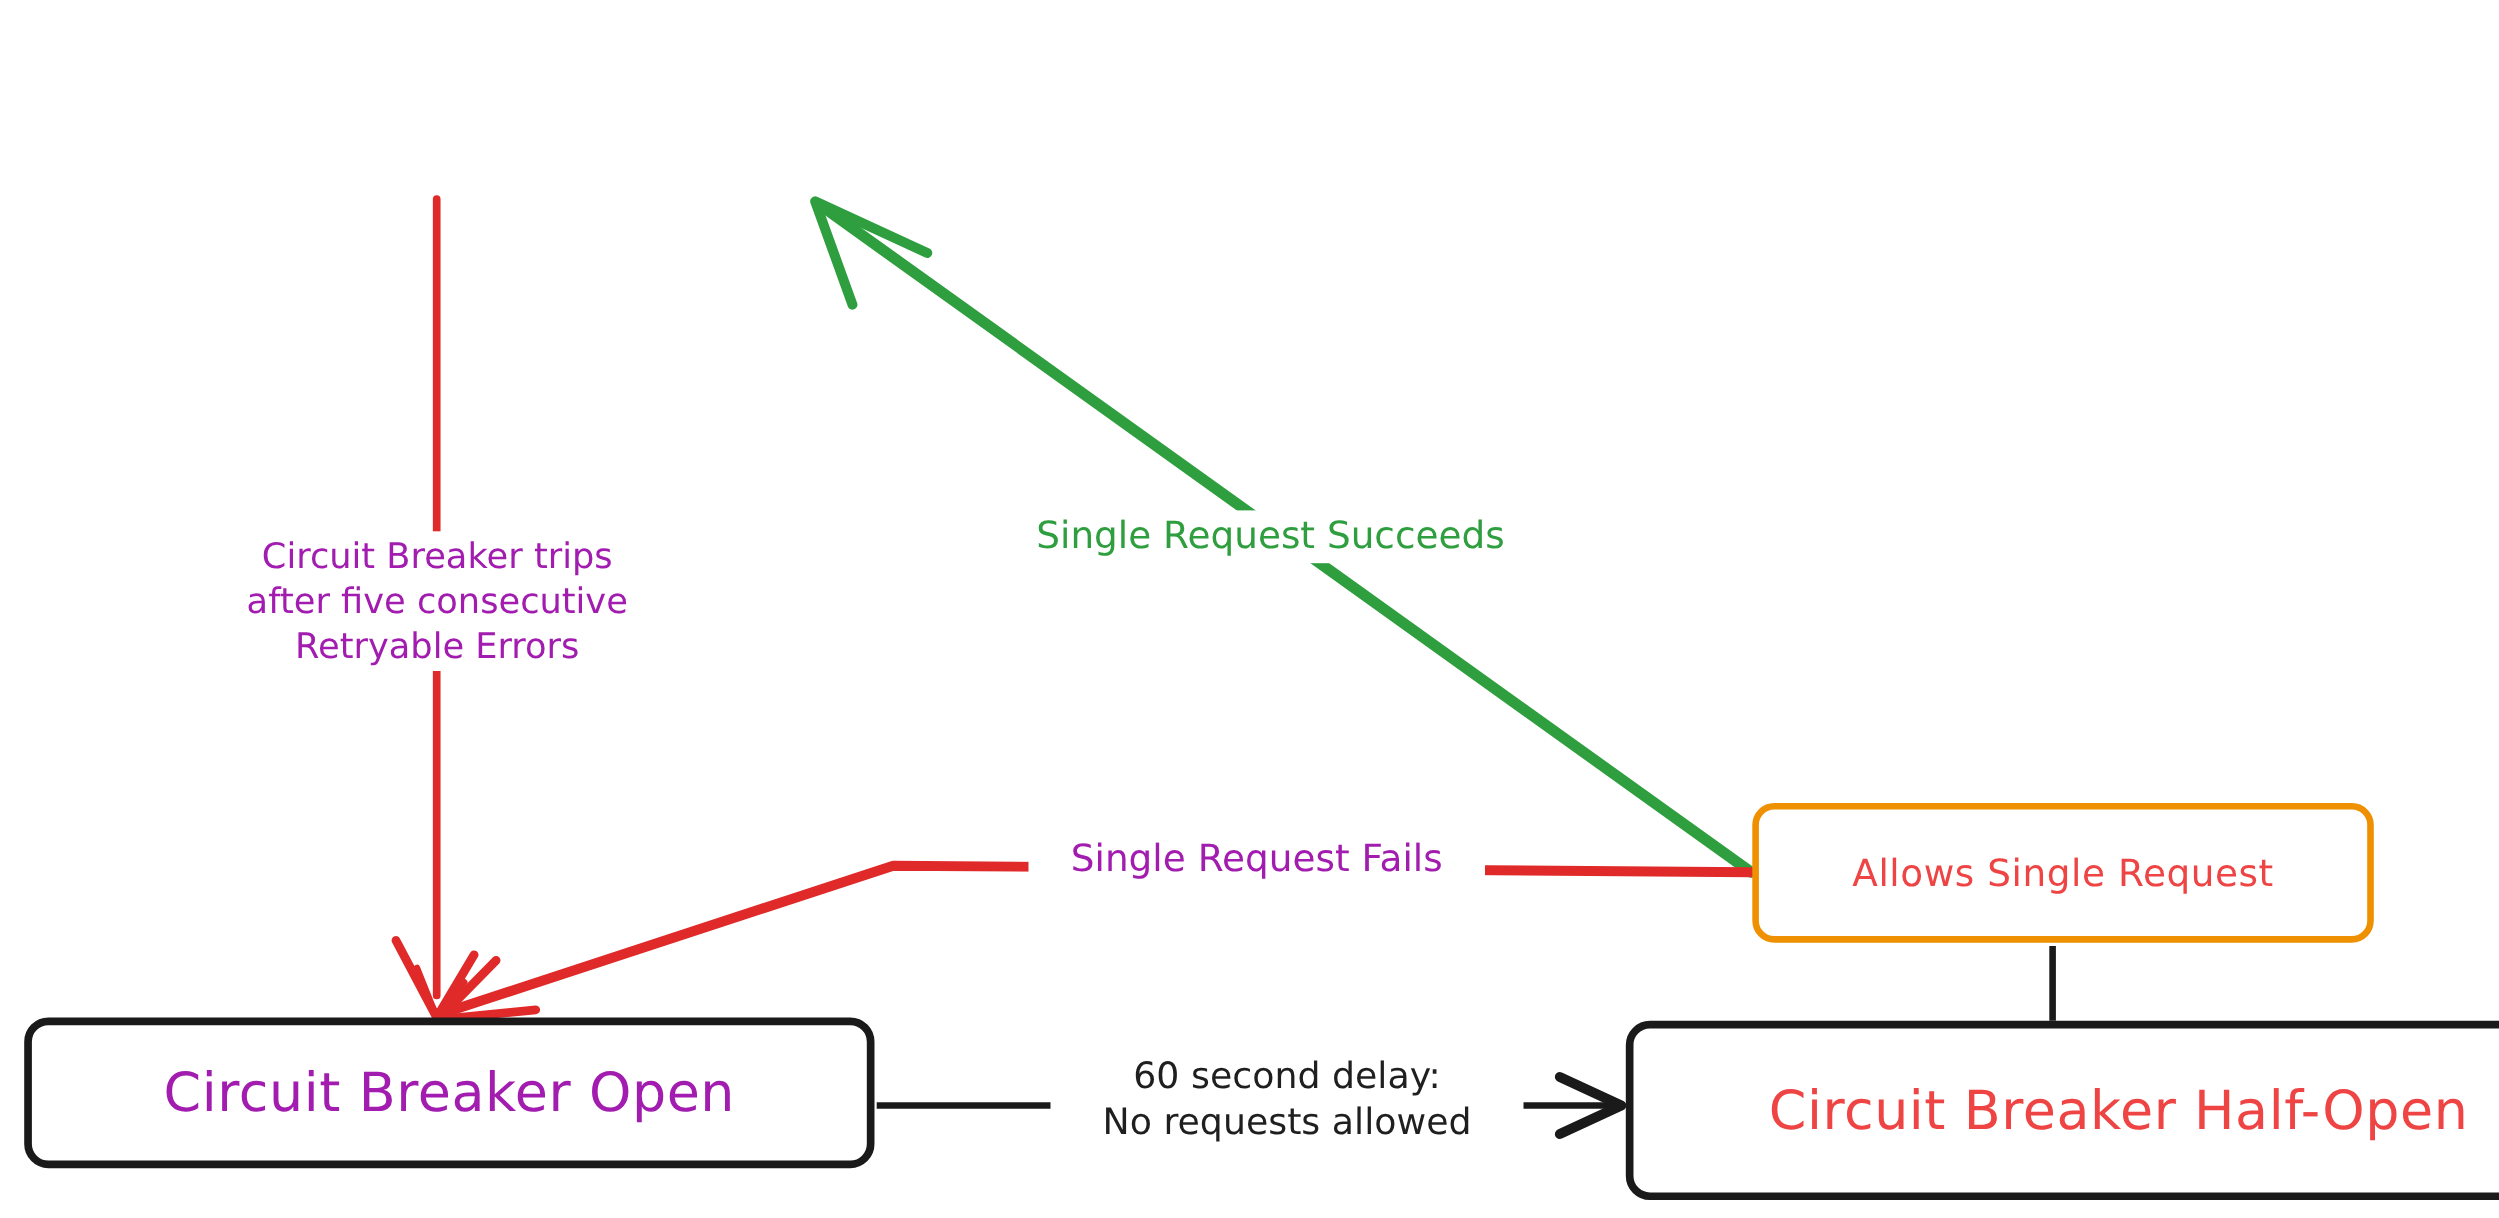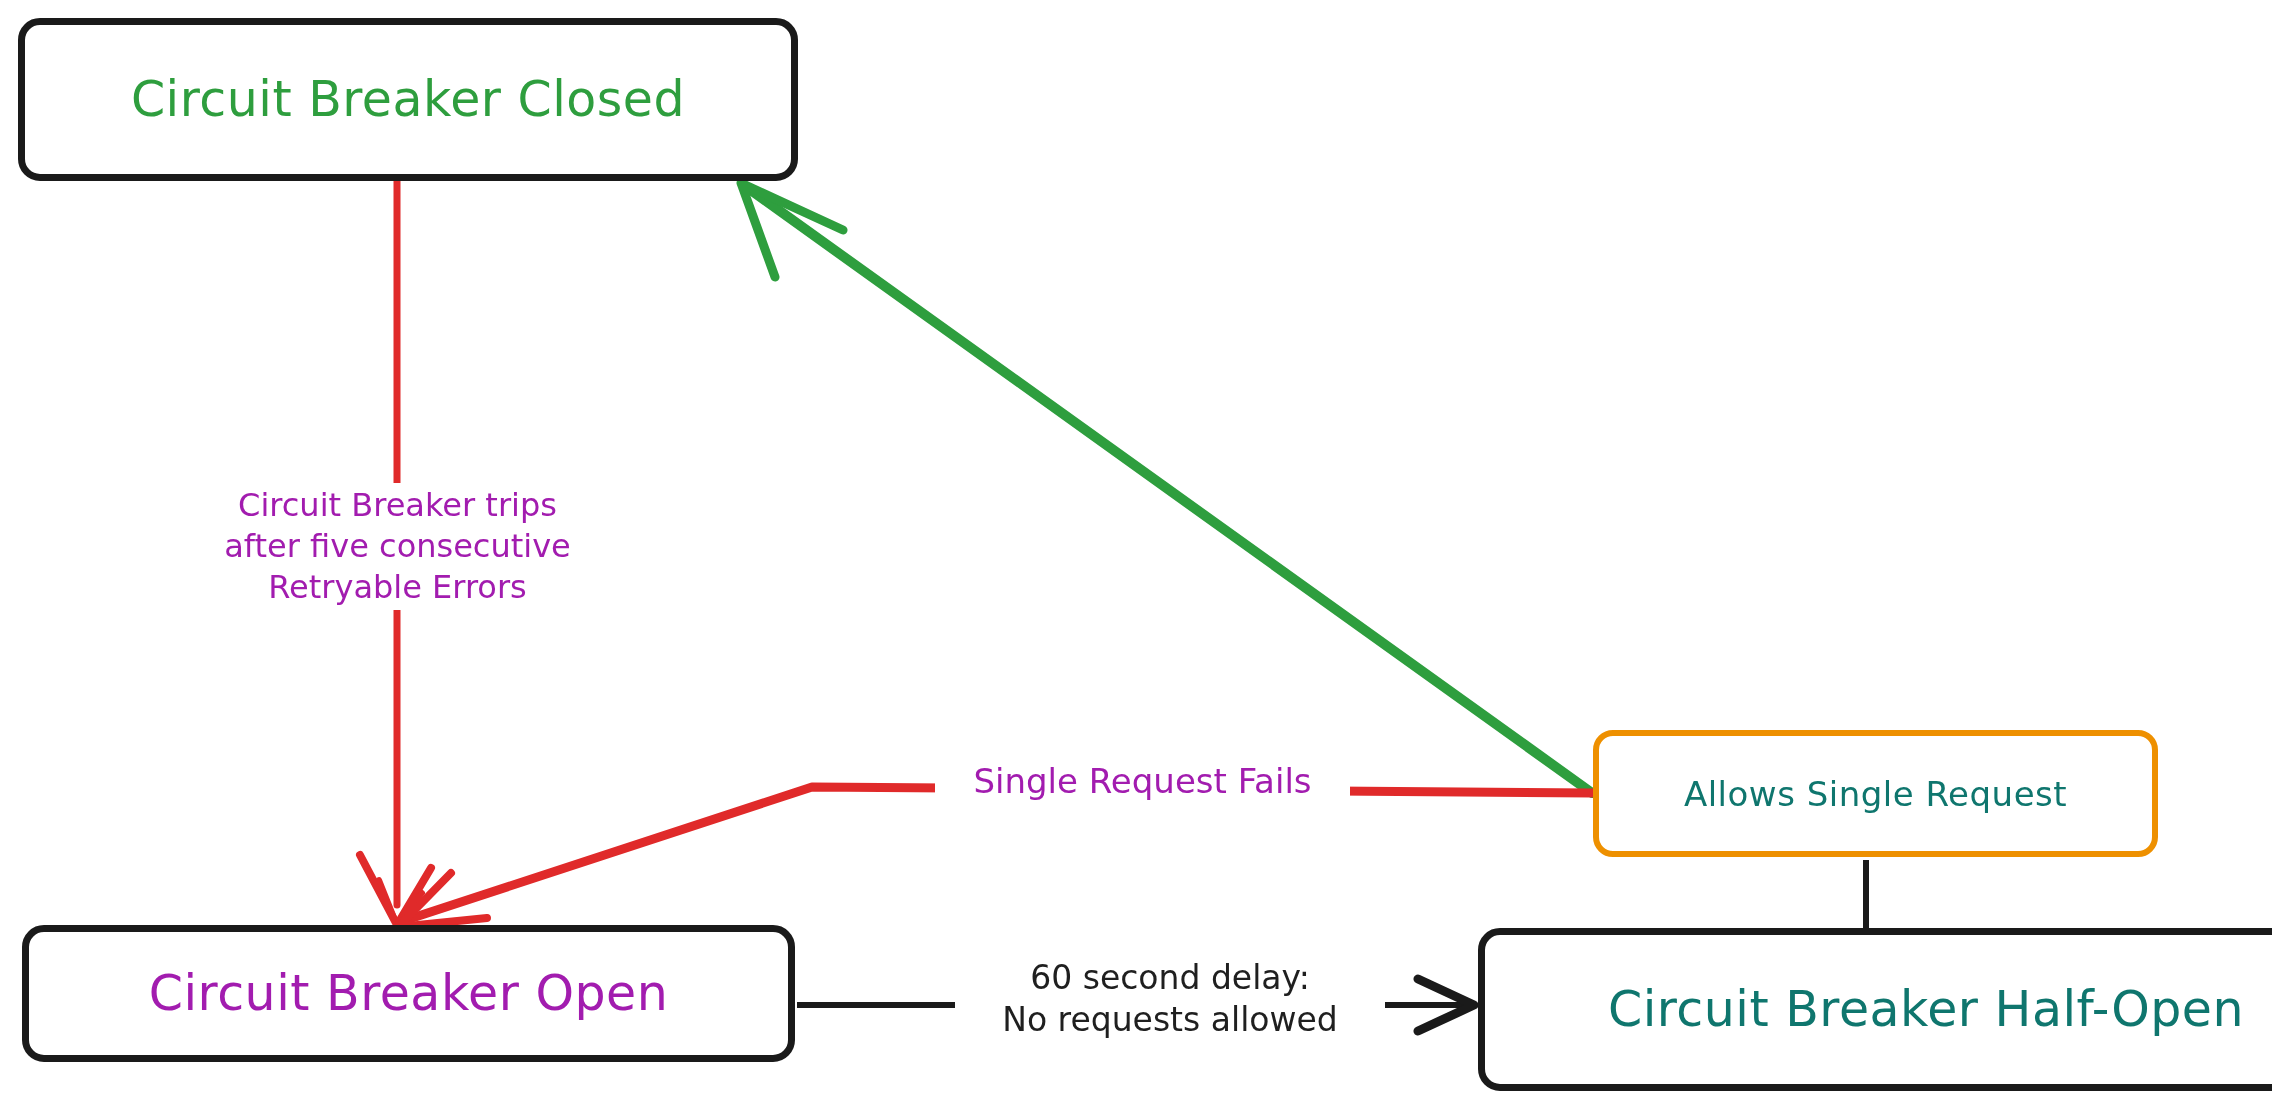--- a/index.html
+++ b/index.html
@@ -56,21 +56,21 @@
     text-align: center;
     line-height: 1.28;
     white-space: pre-line;
     background: #ffffff;
     padding: 2px 6px;
     box-sizing: border-box;
   }
   .lbl-red   { color: #a21caf; }
   .lbl-green { color: #2e9e3e; }
   .lbl-black { color: #1f1f1f; }
-  .lbl-orange{ color: #0f766e; }
+  .lbl-orange{ color: #ef4444; }
 </style>
 </head>
 <body>
 
 <div id="canvas">
 
   <svg class="layer" viewBox="0 0 2272 1107" preserveAspectRatio="none">
 
     <g>
       <path d="M397,181 L397,905" stroke="#e02a2a" stroke-width="7" fill="none" stroke-linecap="round"></path>
@@ -91,39 +91,37 @@
     <g>
       <path d="M797,1005 L1468,1005" stroke="#1a1a1a" stroke-width="6" fill="none" stroke-linecap="butt"></path>
       <path d="M1418,979 L1474,1005 L1418,1031" stroke="#1a1a1a" stroke-width="9" fill="none" stroke-linecap="round" stroke-linejoin="round"></path>
     </g>
 
     <g>
       <path d="M1866,860 L1866,928" stroke="#1a1a1a" stroke-width="6" fill="none" stroke-linecap="butt"></path>
     </g>
   </svg>
 
-  <div class="node node-black" style="left:18px; top:18px; width:780px; height:163px;">
-    <span class="node-label lbl-green" style="font-size:49px;">Circuit Breaker Closed</span>
-  </div>
 
   <div class="node node-black" style="left:22px; top:925px; width:773px; height:137px;">
     <span class="node-label lbl-red" style="font-size:49px;">Circuit Breaker Open</span>
   </div>
 
   <div class="node node-black" style="left:1478px; top:928px; width:896px; height:163px;">
     <span class="node-label lbl-orange" style="font-size:49px;">Circuit Breaker Half-Open</span>
   </div>
 
   <div class="node node-orange" style="left:1593px; top:730px; width:565px; height:127px;">
     <span class="node-label lbl-orange" style="font-size:34px;">Allows Single Request</span>
   </div>
 
   <div class="edge-label lbl-red" style="left:185px; top:483px; width:425px; font-size:32px;">Circuit Breaker trips
 after five consecutive
 Retryable Errors</div>
 
+  <div class="edge-label lbl-green" style="left:910px; top:464px; width:490px; font-size:34px;">Single Request Succeeds</div>
 
   <div class="edge-label lbl-red" style="left:935px; top:758px; width:415px; font-size:34px;text-align:center;">Single Request Fails</div>
 
   <div class="edge-label lbl-black" style="left:955px; top:955px; width:430px; font-size:33px;">60 second delay:
 No requests allowed</div>
 
 </div>
 
 </body></html>

